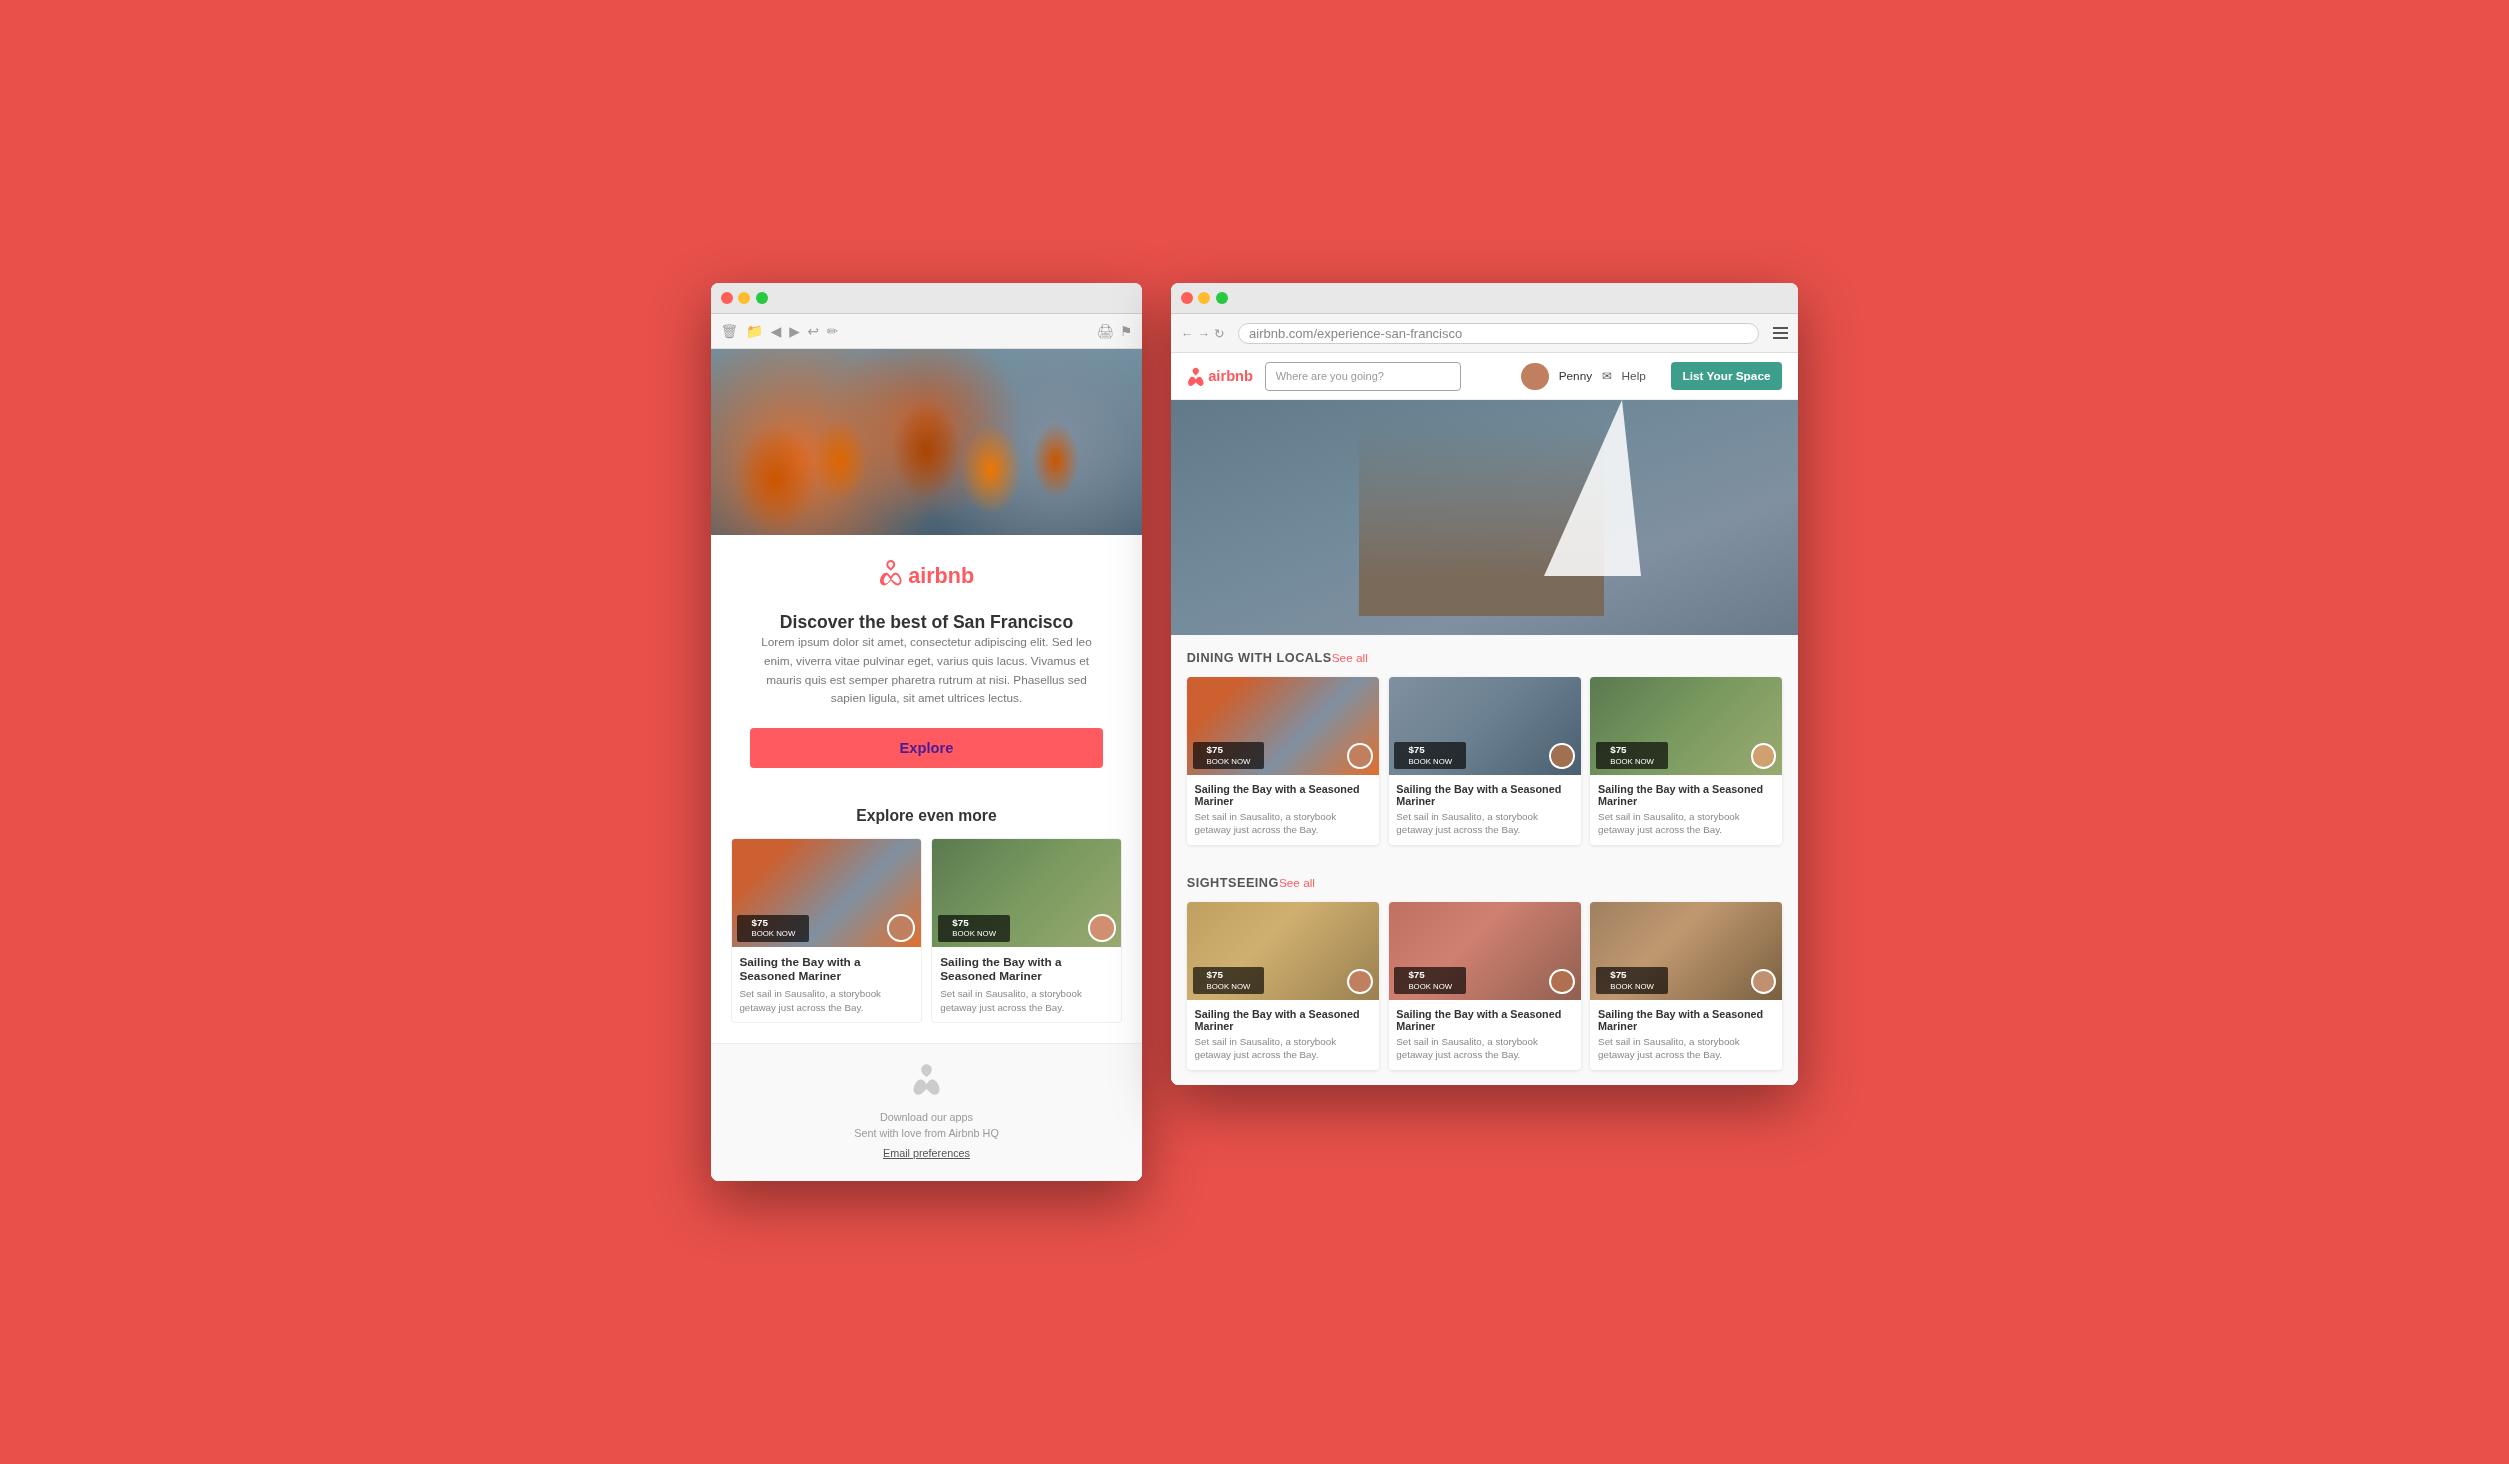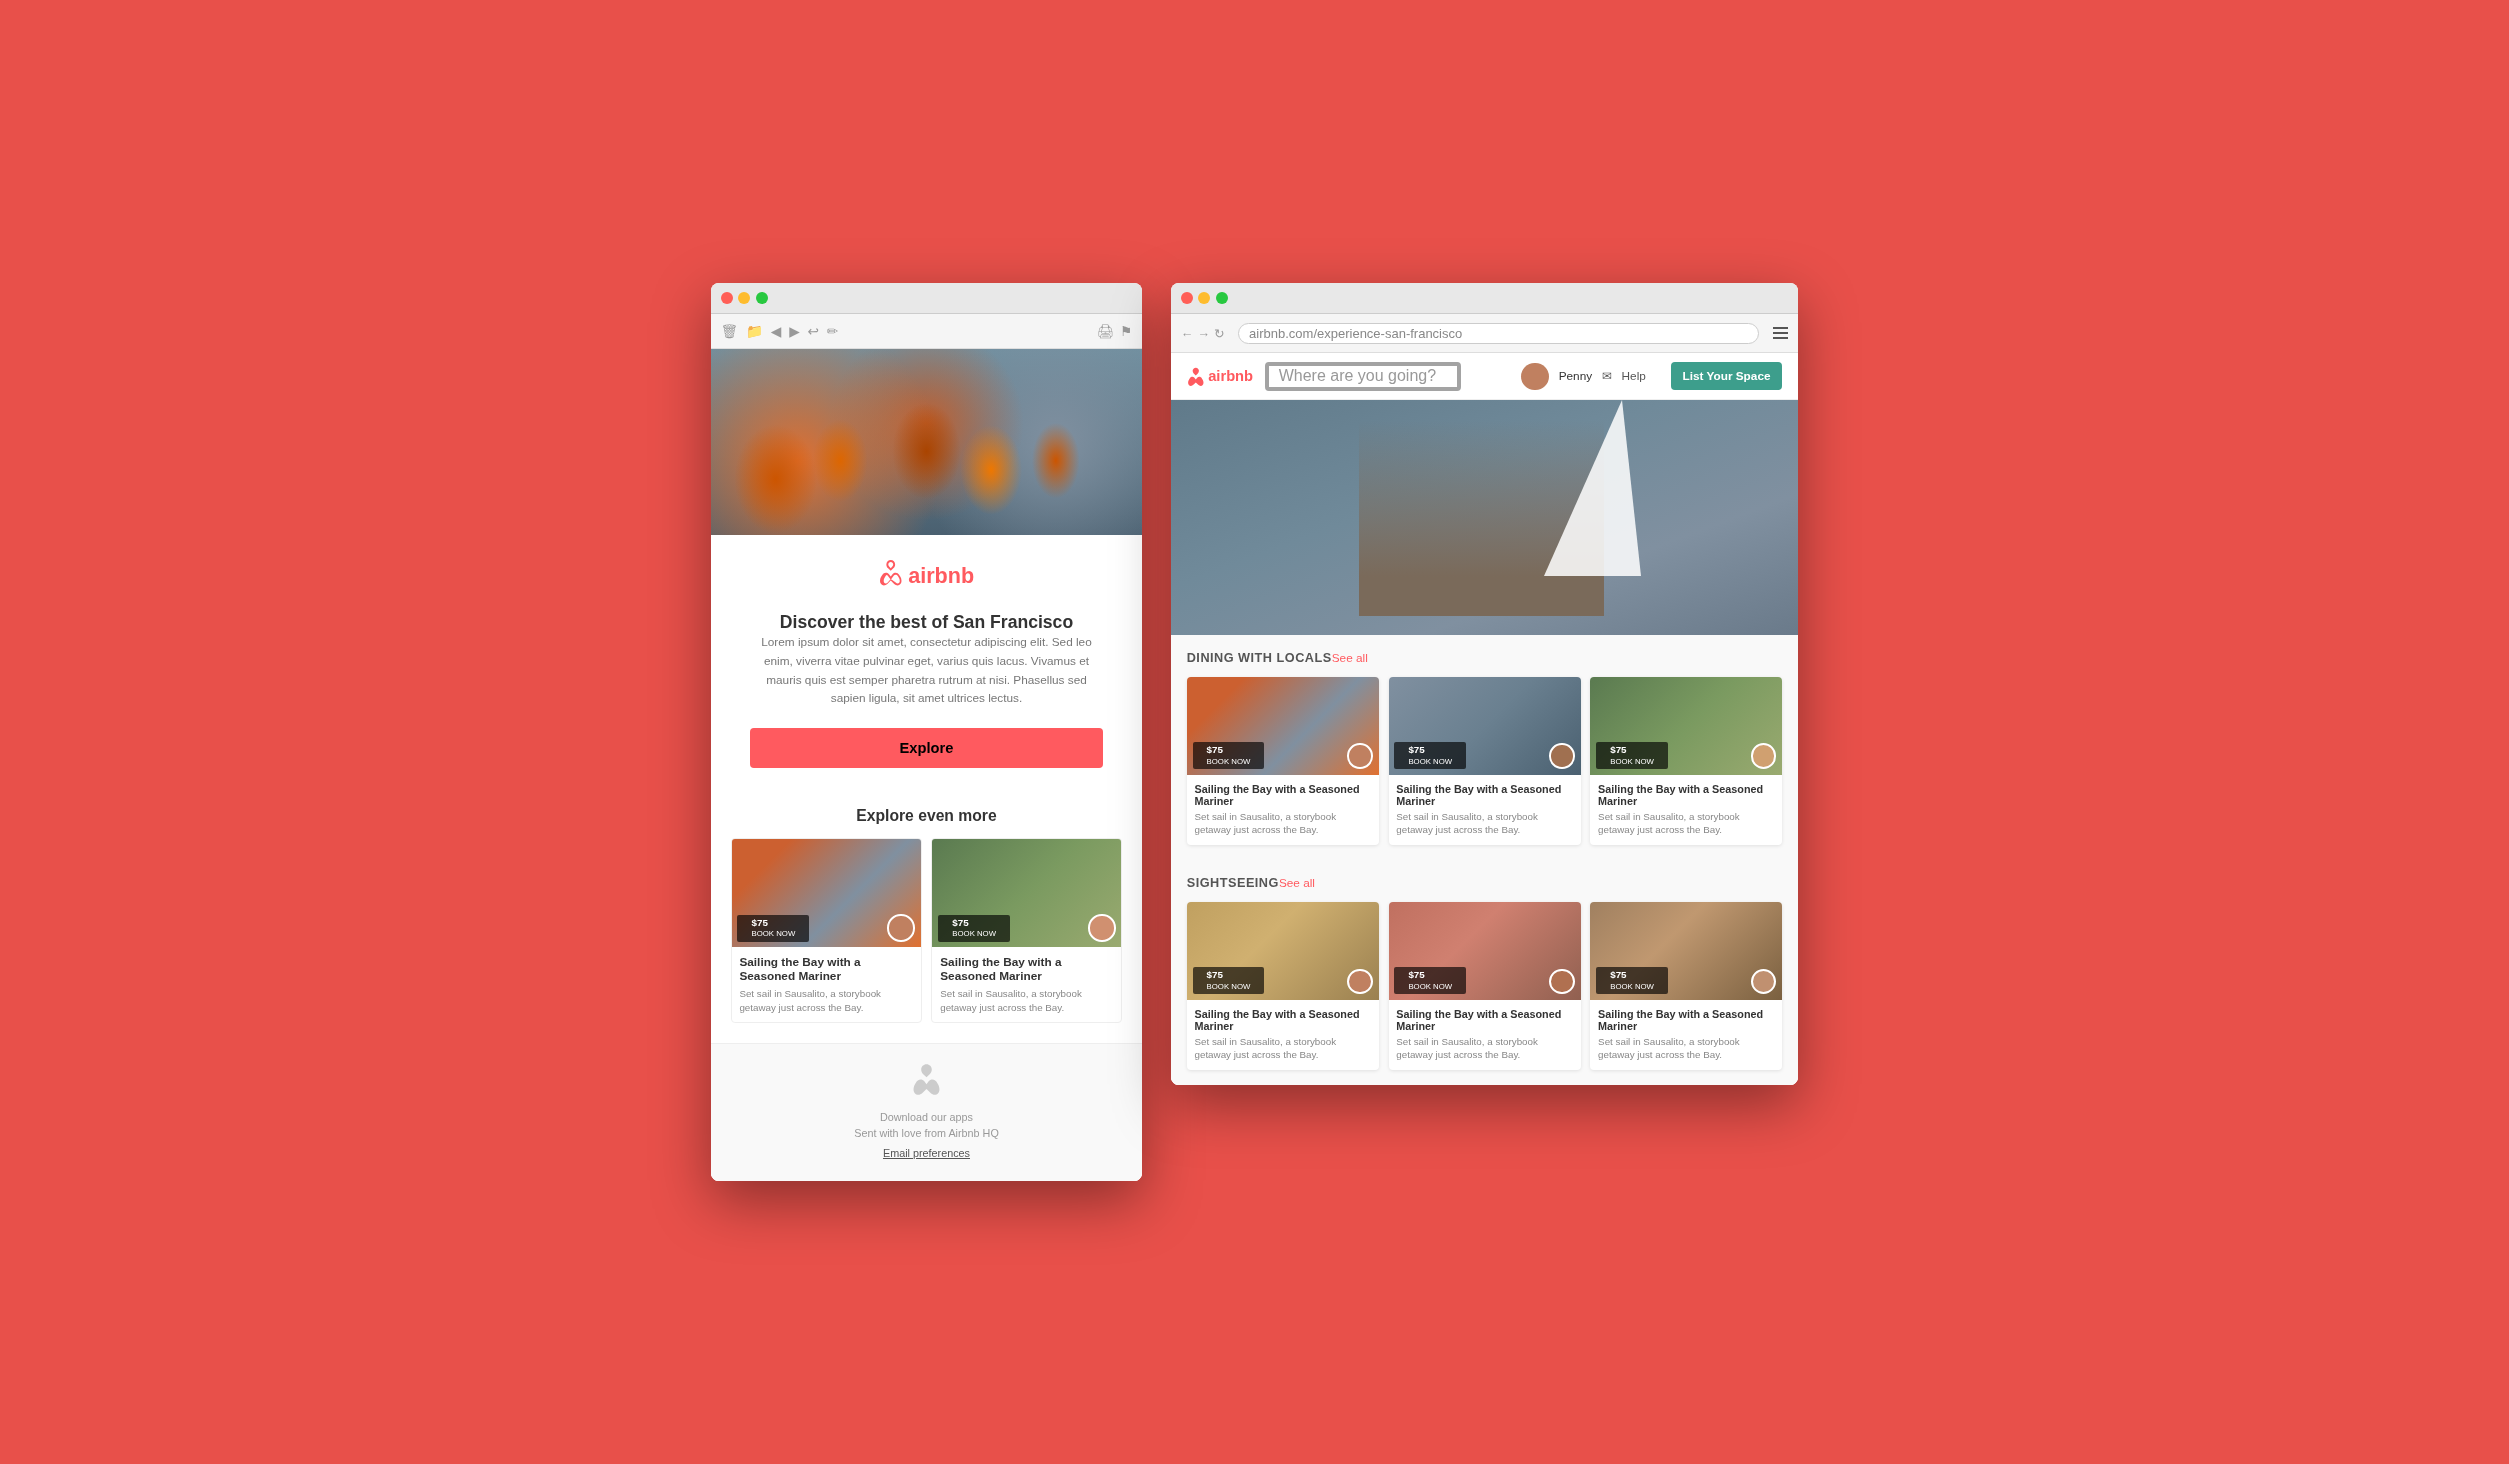--- a/index.html
+++ b/index.html
@@ -142,21 +142,21 @@
     .email-body p {
       font-size: 11.8px;
       color: #777;
       line-height: 1.6;
       margin-bottom: 19.6px;
     }
 
     .email-cta {
       display: inline-block;
       background: #ff5a5f;
-      color: #000000;
+      color: #4c1d95;
       border: none;
       border-radius: 3.9px;
       padding: 11.8px 59px;
       font-size: 14.7px;
       font-weight: 600;
       cursor: pointer;
       margin-bottom: 19.6px;
       width: 100%;
       text-align: center;
     }
@@ -301,24 +301,24 @@
       gap: 3.9px;
       color: #ff5a5f;
       font-size: 14.7px;
       font-weight: 600;
       margin-right: 11.8px;
     }
 
     .search-bar {
       flex: 1;
       height: 29px;
-      border: 4px solid #a3a3a3;
+      border: 1px solid #a3a3a3;
       border-radius: 3.9px;
       padding: 0 9.8px;
-      font-size: 16px;
+      font-size: 11px;
       color: #999;
       display: flex;
       align-items: center;
       max-width: 196px;
     }
 
     .header-right {
       display: flex;
       align-items: center;
       gap: 9.8px;

